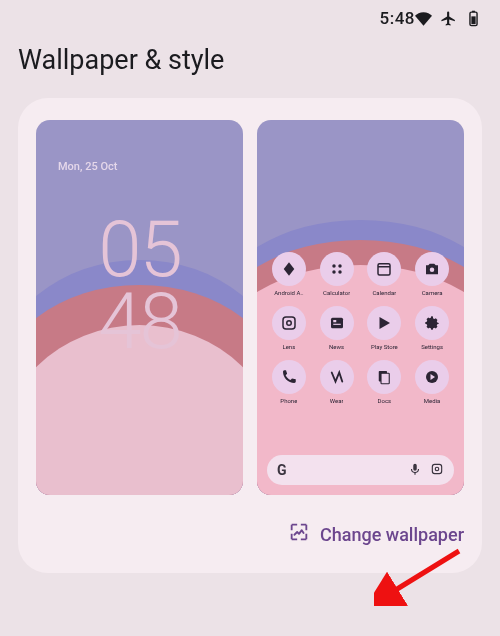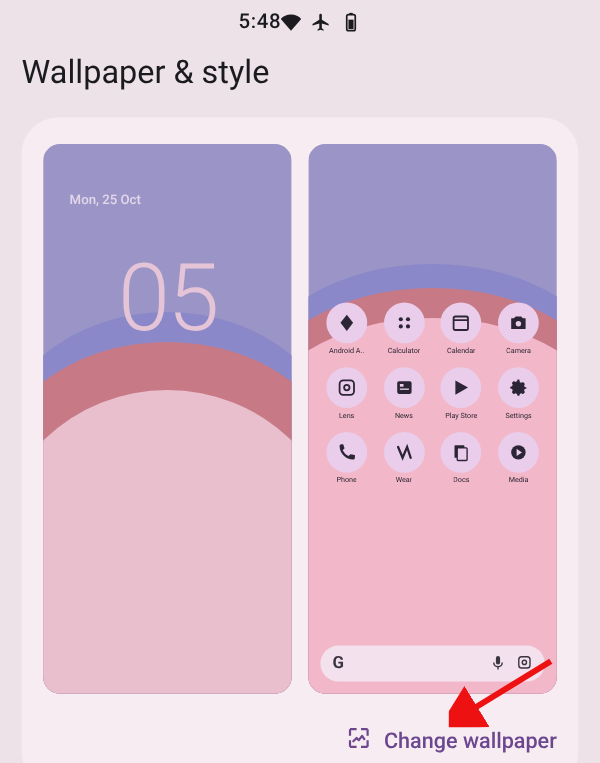--- a/index.html
+++ b/index.html
@@ -1,24 +1,24 @@
 <!DOCTYPE html>
 <html><head>
 <meta charset="utf-8">
 <style>
   html,body{margin:0;padding:0;font-family:Roboto,"Helvetica Neue",Arial,sans-serif;}
   body{width:500px;height:636px;background:#ece2e7;overflow:hidden;position:relative;}
-  .status-bar{display:flex;align-items:center;justify-content:center;padding:8px 18px 4px 18px;color:#1b1b1f;}
+  .status-bar{display:flex;align-items:center;justify-content:flex-end;padding:8px 18px 4px 18px;color:#1b1b1f;}
   .status-time{font-size:17px;font-weight:500;letter-spacing:.5px;}
   .status-icons{display:flex;align-items:center;gap:8px;}
   .status-icons svg{width:17px;height:17px;display:block;}
   .page-title{font-size:27px;color:#1b1b1f;padding:12px 18px 22px 18px;font-weight:400;}
   .card-area{background:#f6ecf1;border-radius:30px;margin:0 18px;padding:22px 18px 26px 18px;}
   .previews{display:flex;gap:14px;justify-content:center;}
-  .phone{width:195px;height:458px;border-radius:14px;overflow:hidden;position:relative;box-shadow:0 0 0 1px rgba(0,0,0,.06) inset;padding-left:46px;}
+  .phone{width:195px;height:375px;border-radius:14px;overflow:hidden;position:relative;box-shadow:0 0 0 1px rgba(0,0,0,.06) inset;padding-left:46px;}
   .wall{position:absolute;inset:0;}
   .wave{position:absolute;left:-20%;right:-20%;}
   .wave1{top:140px;height:400px;border-radius:50% 50% 0 0/120px 120px 0 0;background:#8a88c9;}
   .wave2{top:165px;height:400px;border-radius:50% 50% 0 0/110px 110px 0 0;background:#c77a86;}
   .wave3{top:205px;height:400px;border-radius:50% 50% 0 0/140px 140px 0 0;background:#e9bfce;}
   .wbg{position:absolute;inset:0;background:#9a95c6;}
   
   .lock-date{position:absolute;top:40px;left:22px;color:#e5d7ea;font-size:11px;font-weight:500;}
   .lock-time{position:absolute;top:94px;left:0;right:0;text-align:center;color:#e5c4d7;font-size:78px;line-height:.92;font-weight:300;letter-spacing:-2px;}
   
@@ -73,20 +73,21 @@
     <div class="phone">
       <div class="wall">
         <div class="wbg"></div>
         <div class="wave wave1"></div>
         <div class="wave wave2"></div>
         <div class="wave wave3"></div>
       </div>
       <div class="lock-date">Mon, 25 Oct</div>
       <div class="lock-time">
         <div>05</div>
+        <div>48</div>
       </div>
     </div>
 
     <div class="phone home">
       <div class="wall">
         <div class="wbg"></div>
         <div class="wave wave1"></div>
         <div class="wave wave2"></div>
         <div class="wave wave3"></div>
       </div>

